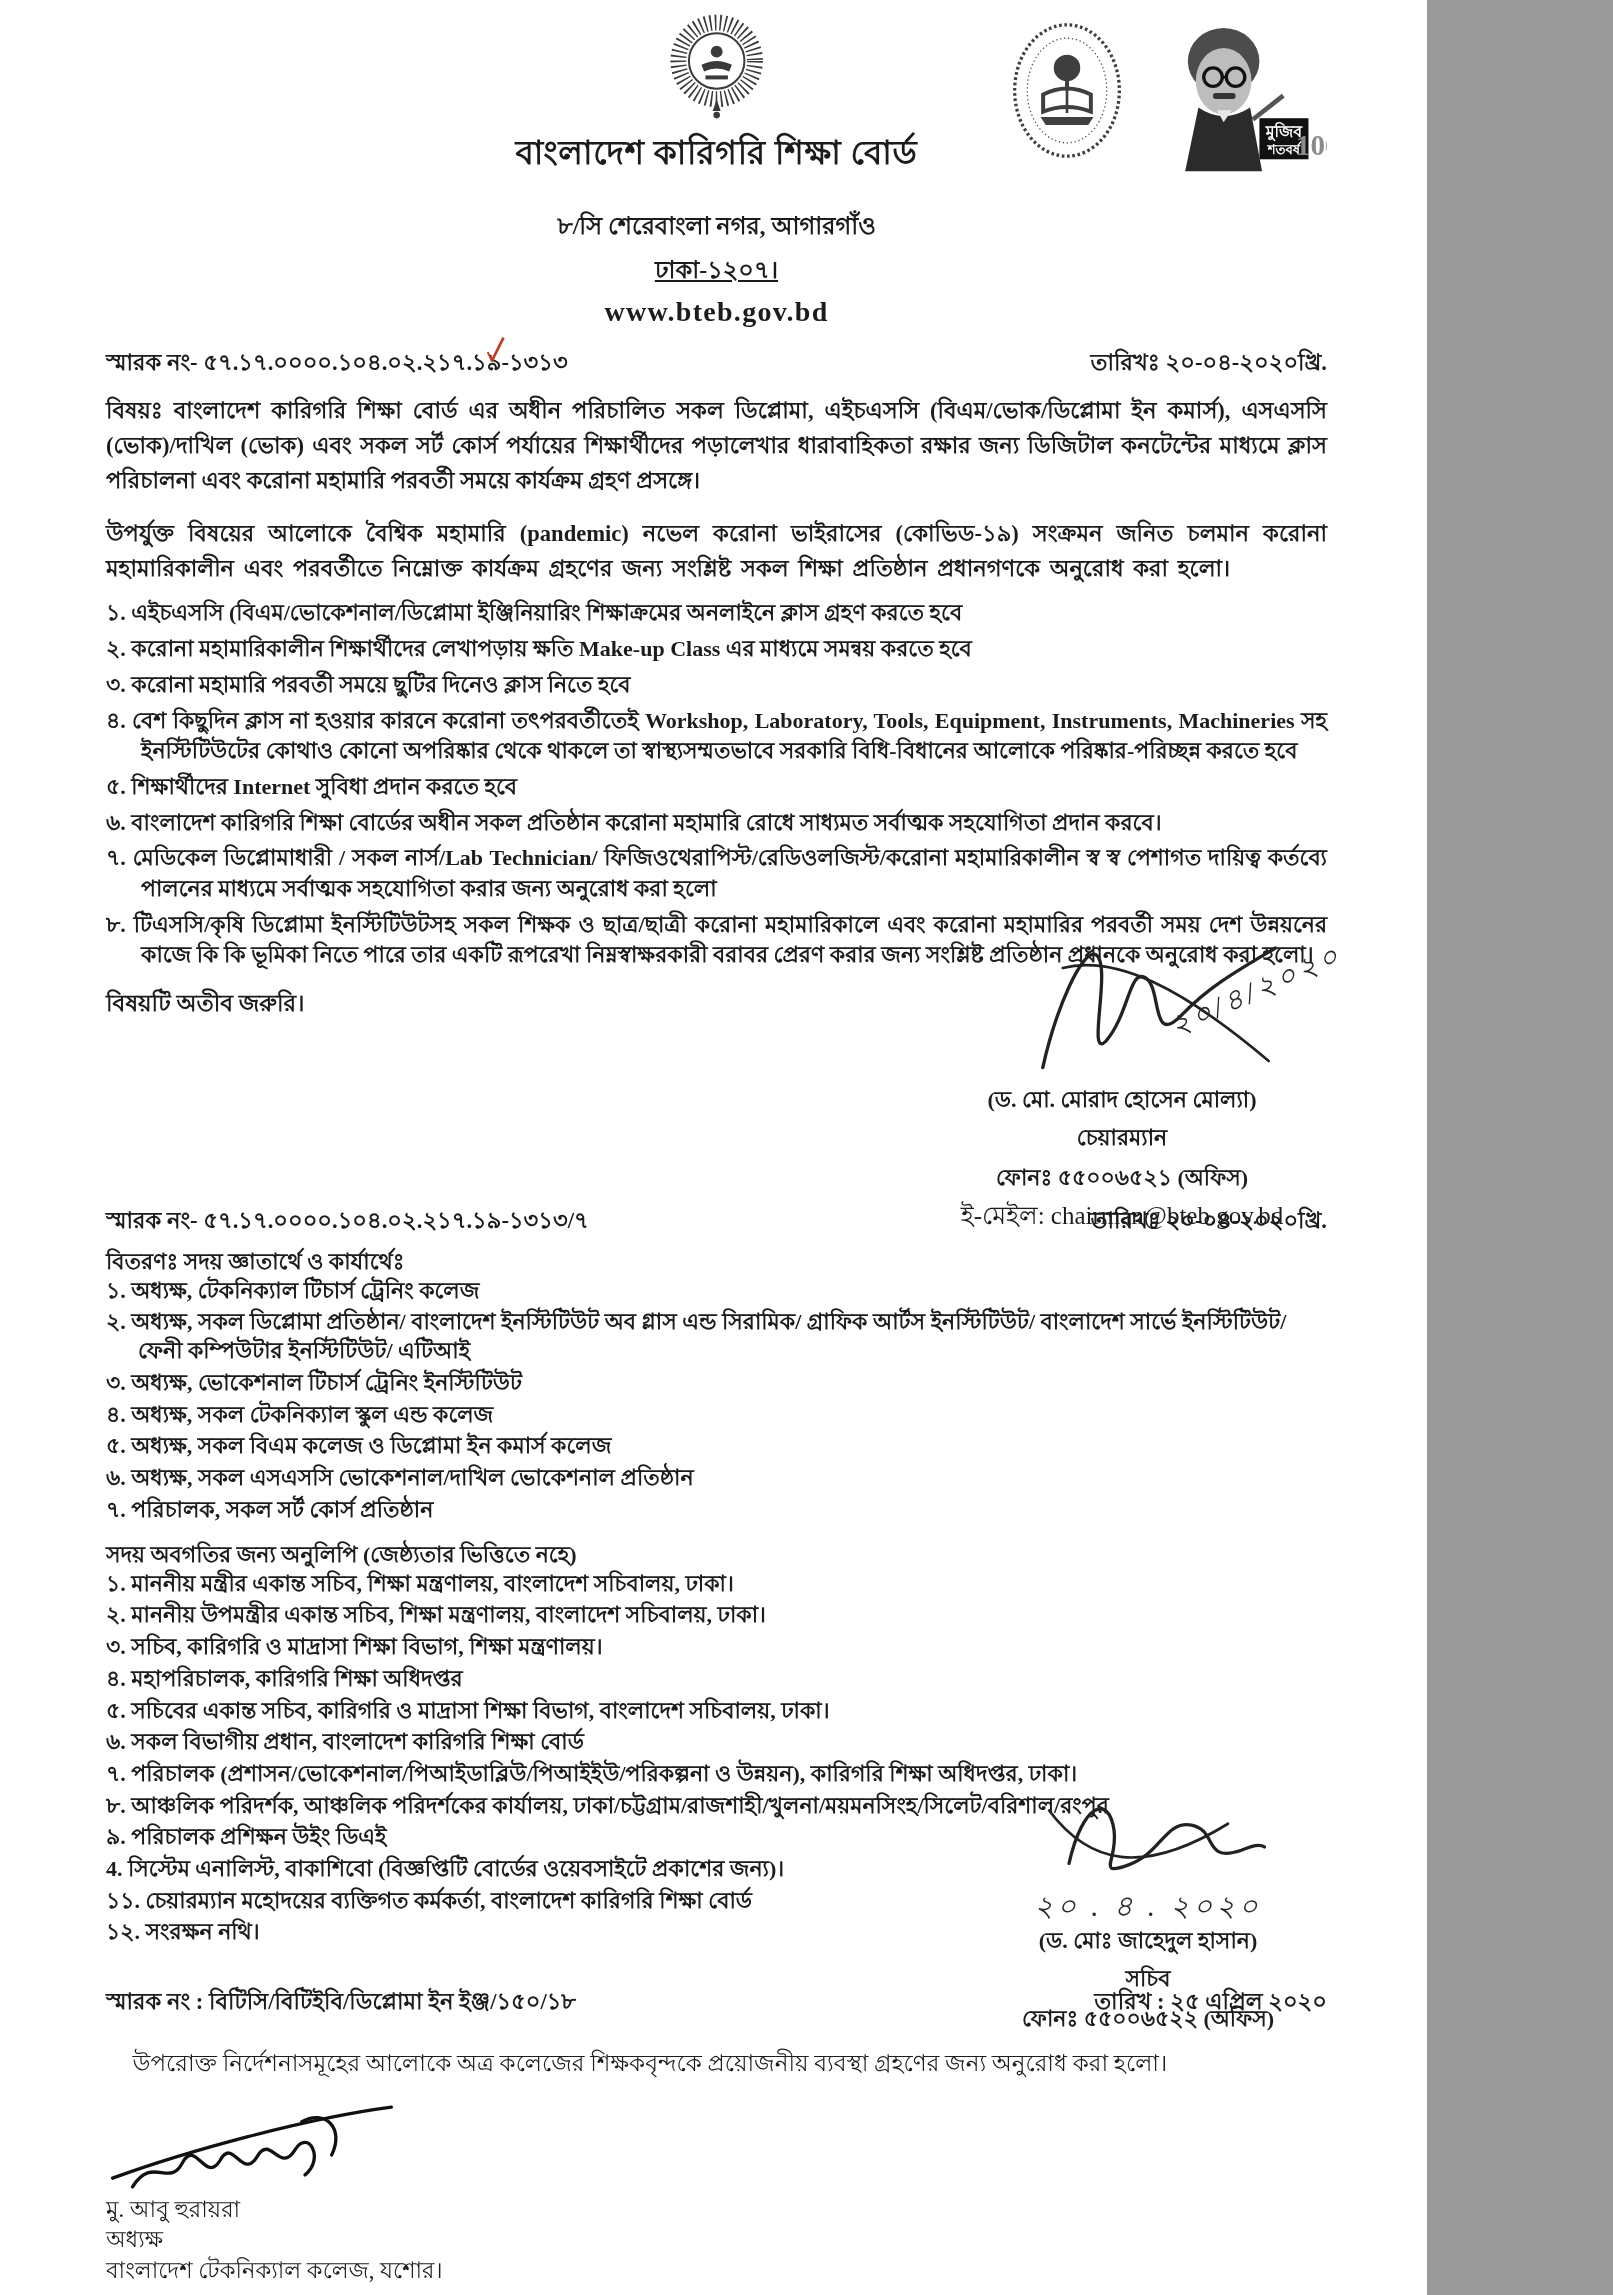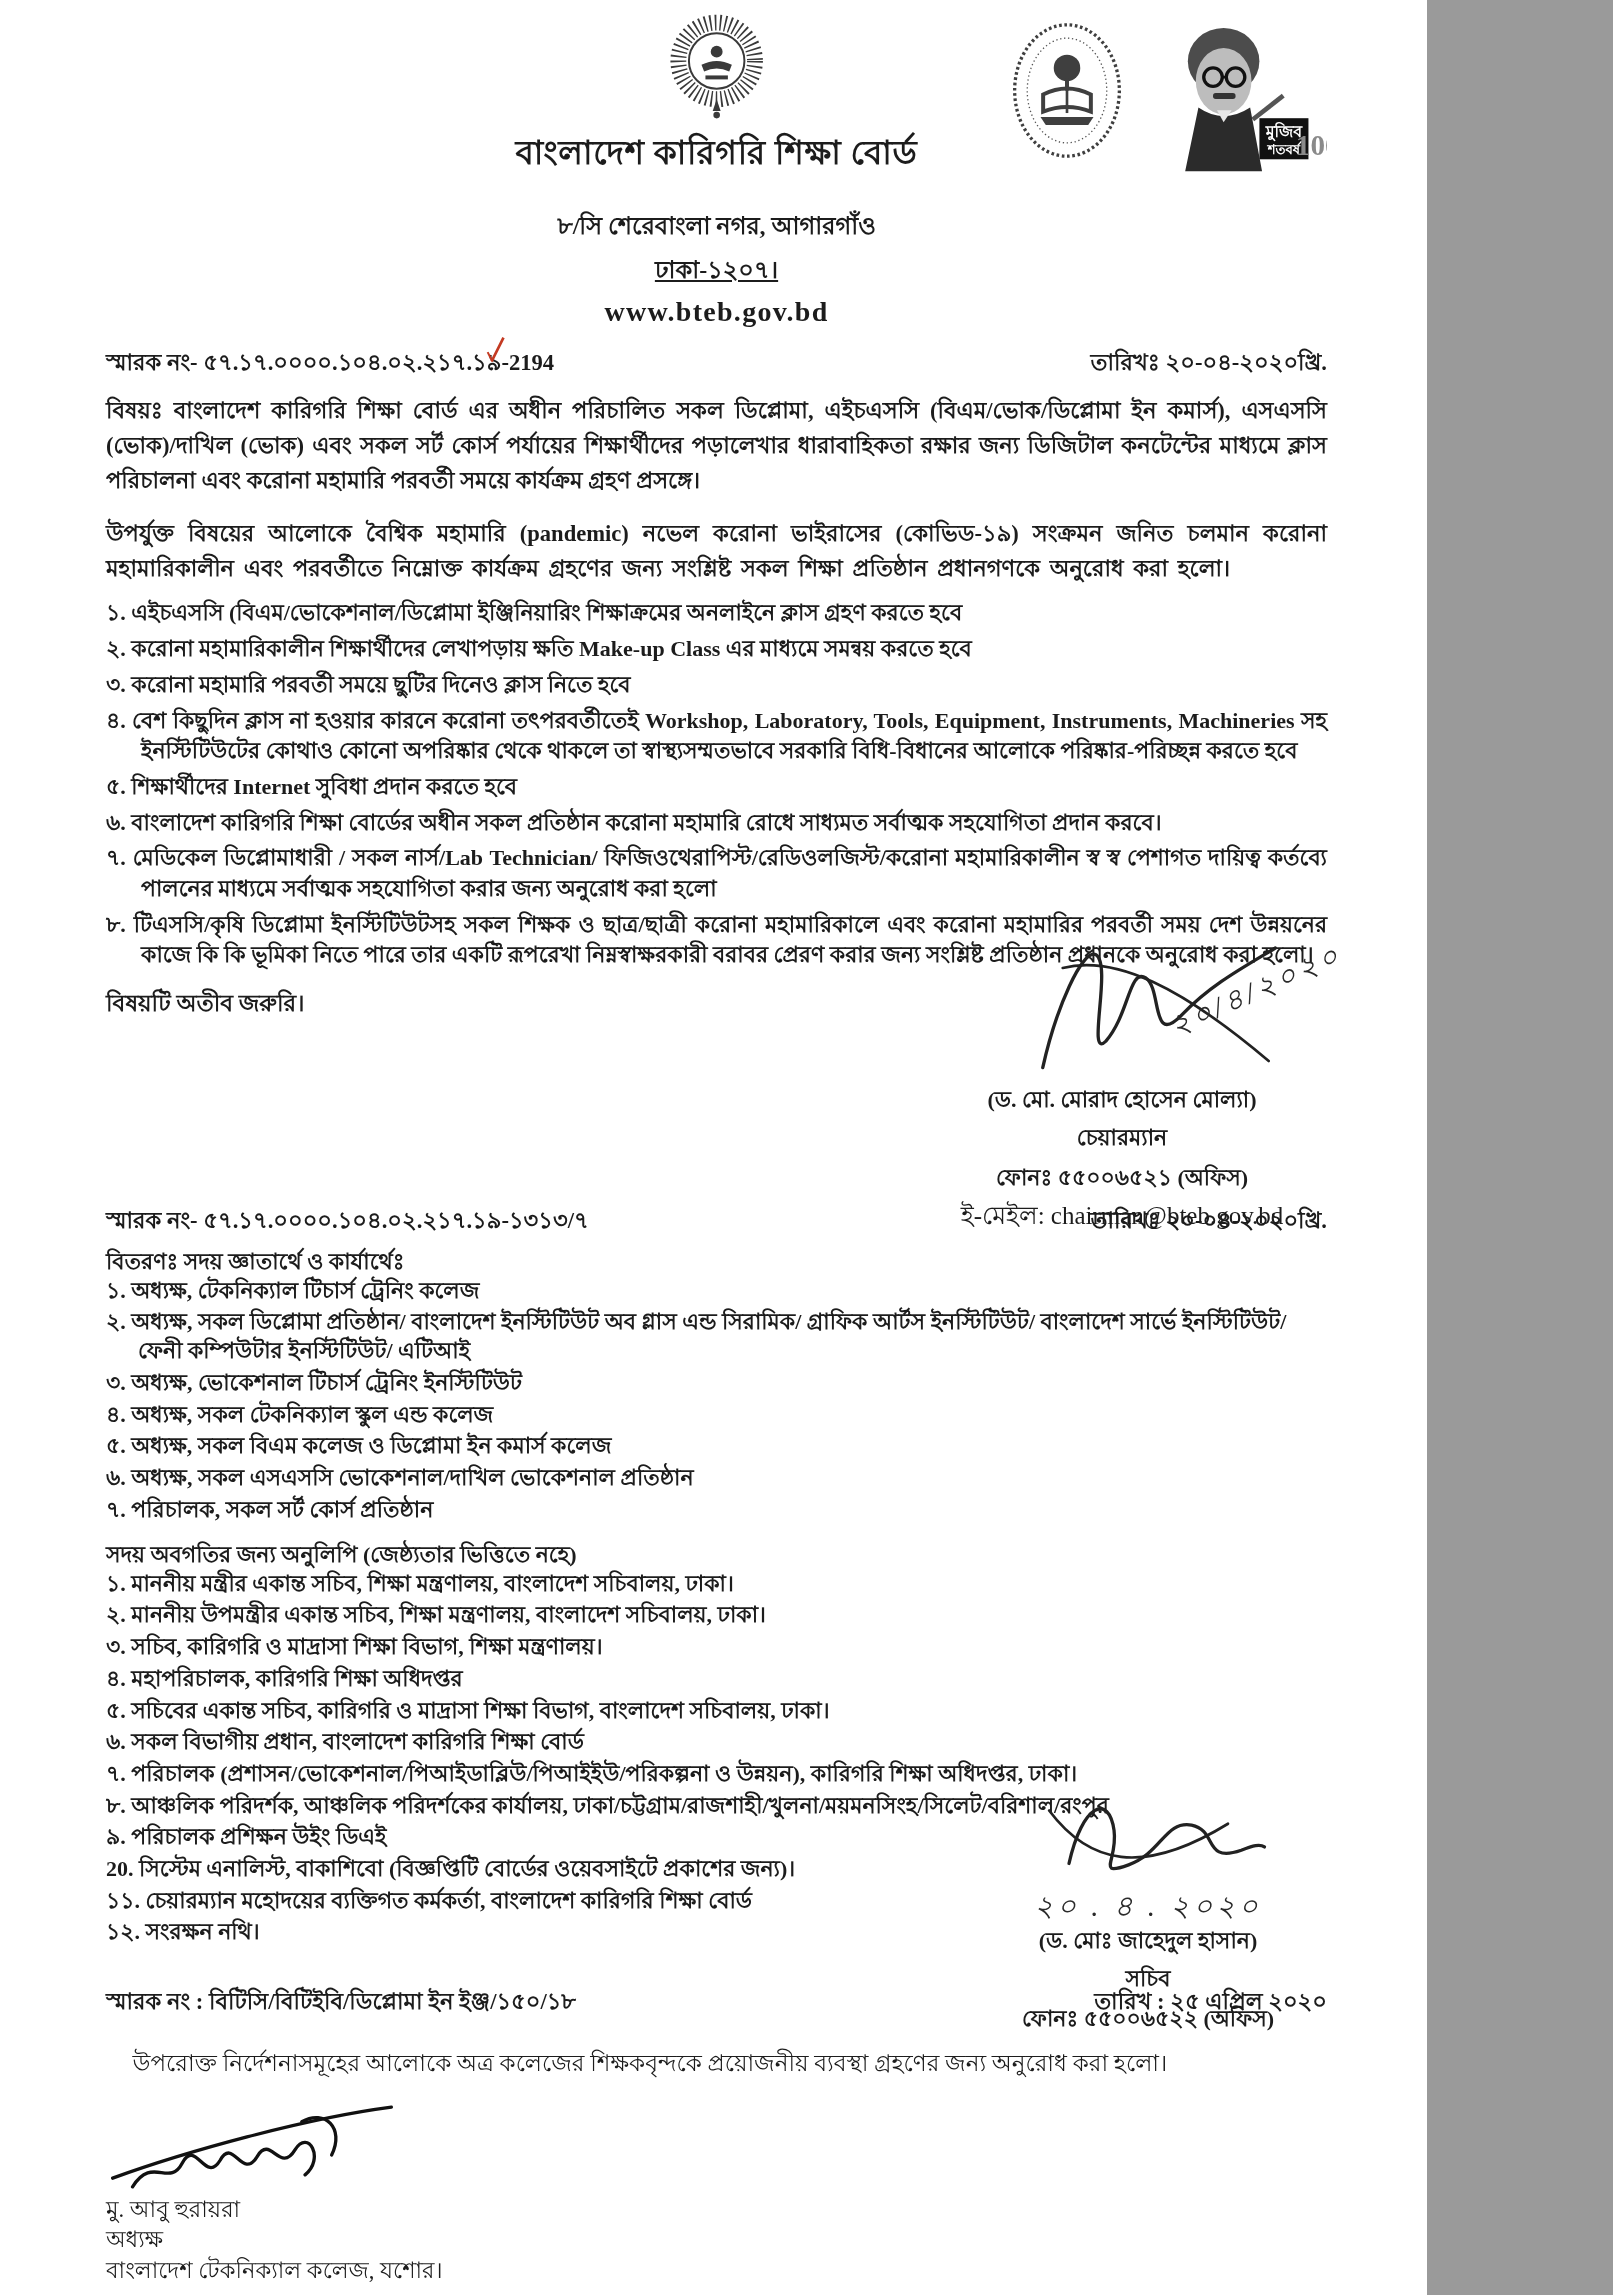--- a/index.html
+++ b/index.html
@@ -95,21 +95,21 @@
     </div>
 
     <div class="org-name">বাংলাদেশ কারিগরি শিক্ষা বোর্ড</div>
     <div class="addr">৮/সি শেরেবাংলা নগর, আগারগাঁও</div>
     <div class="addr2">ঢাকা-১২০৭।</div>
     <div class="website">www.bteb.gov.bd</div>
   </div>
 
   <div class="memo-row">
     <span class="memo-num">
-      <span>স্মারক নং- ৫৭.১৭.০০০০.১০৪.০২.২১৭.১৯-2194</span>
+      <span>স্মারক নং- ৫৭.১৭.০০০০.১০৪.০২.২১৭.১৯-১৩১৩</span>
       <span class="red-mark">
         <svg width="26.5" height="29" viewBox="0 0 40 44">
           <path d="M34 4 L16 40" stroke="#c43a22" stroke-width="4" fill="none"></path>
           <path d="M10 26 L17 40" stroke="#c43a22" stroke-width="3" fill="none"></path>
         </svg>
       </span>
     </span>
     <span>তারিখঃ ২০-০৪-২০২০খ্রি.</span>
   </div>
 
@@ -166,21 +166,21 @@
   <div>
     <div class="l-item">১. মাননীয় মন্ত্রীর একান্ত সচিব, শিক্ষা মন্ত্রণালয়, বাংলাদেশ সচিবালয়, ঢাকা।</div>
     <div class="l-item">২. মাননীয় উপমন্ত্রীর একান্ত সচিব, শিক্ষা মন্ত্রণালয়, বাংলাদেশ সচিবালয়, ঢাকা।</div>
     <div class="l-item">৩. সচিব, কারিগরি ও মাদ্রাসা শিক্ষা বিভাগ, শিক্ষা মন্ত্রণালয়।</div>
     <div class="l-item">৪. মহাপরিচালক, কারিগরি শিক্ষা অধিদপ্তর</div>
     <div class="l-item">৫. সচিবের একান্ত সচিব, কারিগরি ও মাদ্রাসা শিক্ষা বিভাগ, বাংলাদেশ সচিবালয়, ঢাকা।</div>
     <div class="l-item">৬. সকল বিভাগীয় প্রধান, বাংলাদেশ কারিগরি শিক্ষা বোর্ড</div>
     <div class="l-item">৭. পরিচালক (প্রশাসন/ভোকেশনাল/পিআইডাব্লিউ/পিআইইউ/পরিকল্পনা ও উন্নয়ন), কারিগরি শিক্ষা অধিদপ্তর, ঢাকা।</div>
     <div class="l-item">৮. আঞ্চলিক পরিদর্শক, আঞ্চলিক পরিদর্শকের কার্যালয়, ঢাকা/চট্টগ্রাম/রাজশাহী/খুলনা/ময়মনসিংহ/সিলেট/বরিশাল/রংপুর</div>
     <div class="l-item">৯. পরিচালক প্রশিক্ষন উইং ডিএই</div>
-    <div class="l-item">20. সিস্টেম এনালিস্ট, বাকাশিবো (বিজ্ঞপ্তিটি বোর্ডের ওয়েবসাইটে প্রকাশের জন্য)।</div>
+    <div class="l-item">4. সিস্টেম এনালিস্ট, বাকাশিবো (বিজ্ঞপ্তিটি বোর্ডের ওয়েবসাইটে প্রকাশের জন্য)।</div>
     <div class="l-item">১১. চেয়ারম্যান মহোদয়ের ব্যক্তিগত কর্মকর্তা, বাংলাদেশ কারিগরি শিক্ষা বোর্ড</div>
     <div class="l-item">১২. সংরক্ষন নথি।</div>
   </div>
 
   <div class="sig-block secretary-block">
     <svg width="239" height="106" viewBox="0 0 360 160" style="margin:0 auto;">
       <path d="M60 120 C80 30 120 14 128 70 C134 115 100 140 150 122 C200 104 205 55 245 62 C285 70 262 120 320 100 C338 93 348 90 355 95" fill="none" stroke="#222" stroke-width="5" stroke-linecap="round"></path>
       <path d="M30 40 C90 120 170 140 300 60" fill="none" stroke="#222" stroke-width="4" stroke-linecap="round"></path>
     </svg>
     <div class="hand-date">২০ . ৪ . ২০২০</div>

